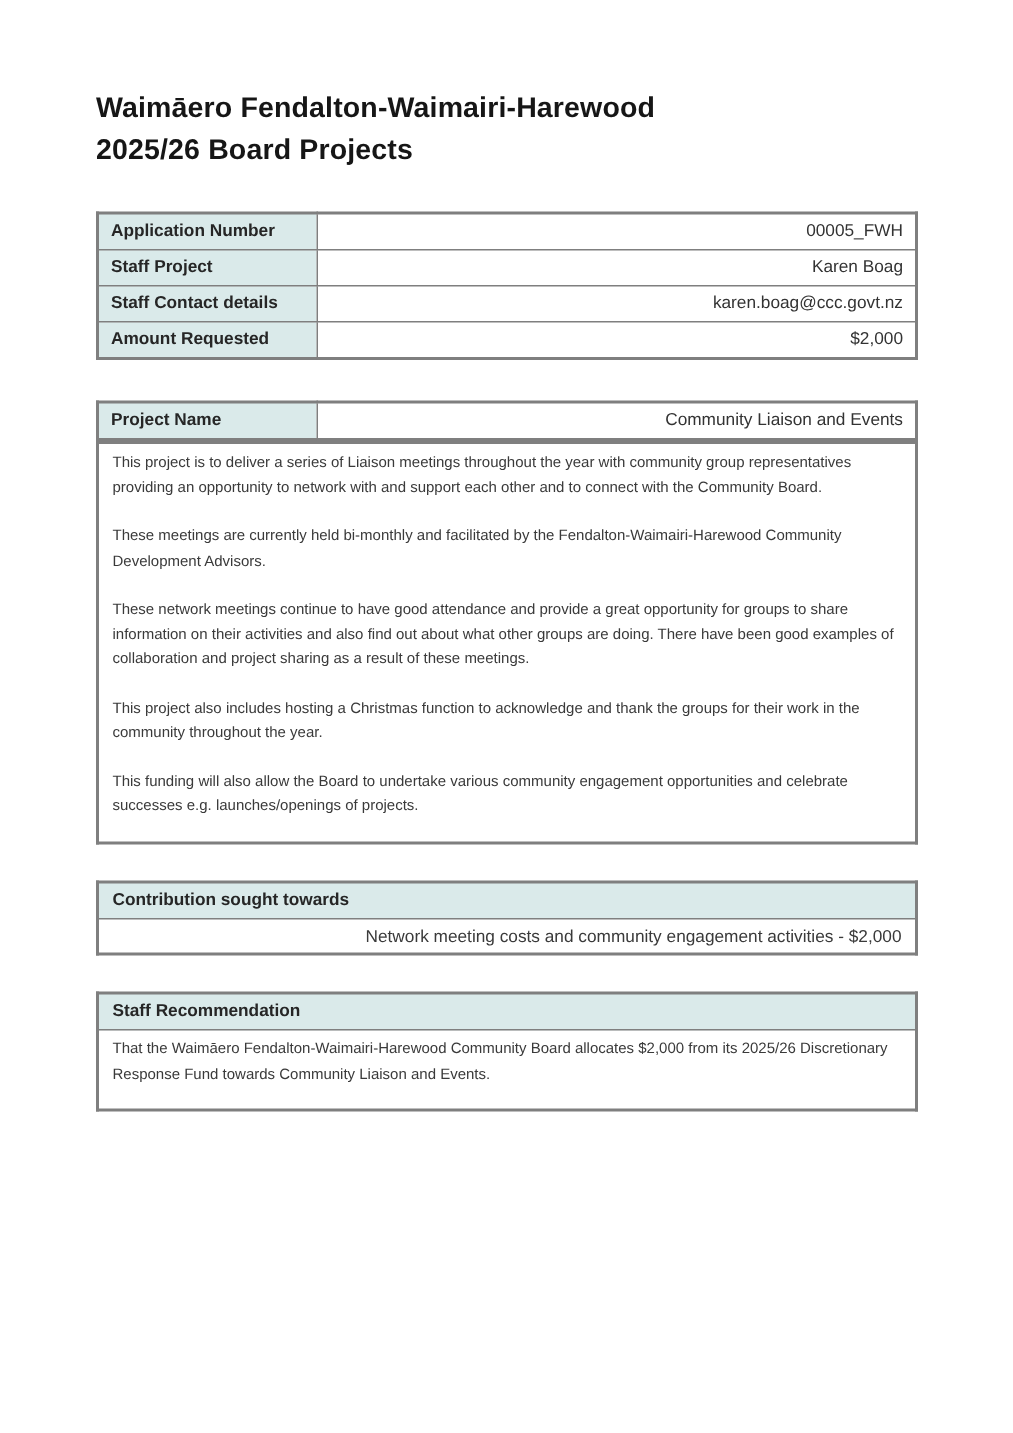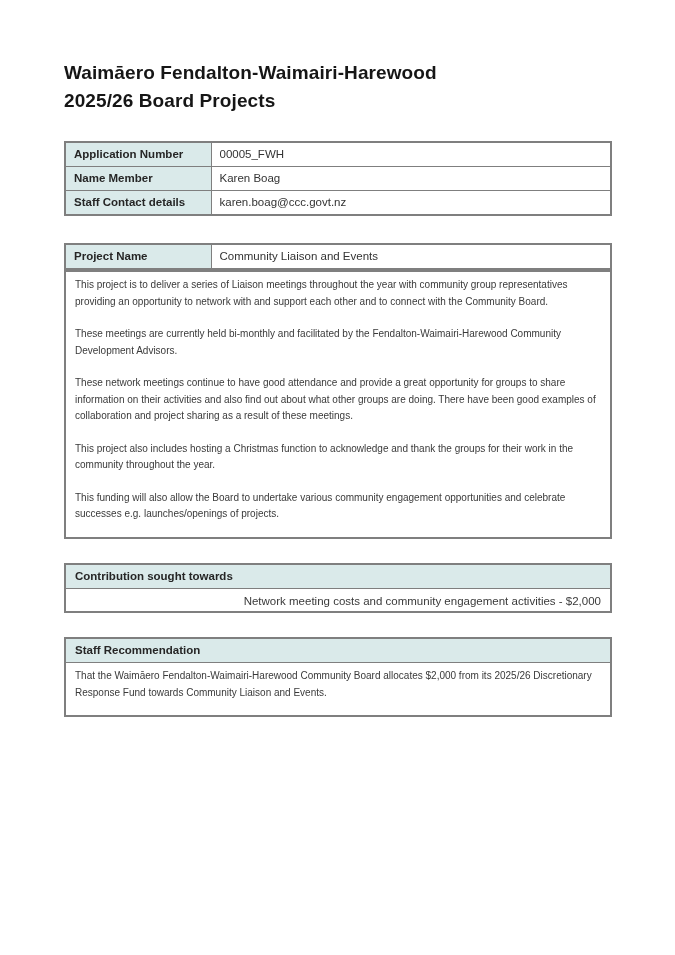--- a/index.html
+++ b/index.html
@@ -40,21 +40,21 @@
     padding: 4px 8px;
     vertical-align: top;
     text-align: left;
   }
   .label-cell {
     background: var(--header-bg, #daeaea);
     font-weight: 700;
     color: #262626;
     width: 146px;
   }
-  .value-cell { background: #ffffff; color: #333333; }
+  .value-cell { background: #ffffff; color: #333333; text-align: right; }
   .details-table { margin-bottom: 27px; }
   .project-table { }
   .section-table { margin-bottom: 24px; }
   .section-header-cell {
     background: var(--header-bg, #daeaea);
     font-weight: 700;
     color: #262626;
     padding: 4px 9px;
   }
   .section-body-cell {
@@ -82,26 +82,30 @@
     <span>2025/26 Board Projects</span>
   </h1>
 
   <table class="details-table">
     <tbody>
       <tr>
         <td class="label-cell">Application Number</td>
         <td class="value-cell">00005_FWH</td>
       </tr>
       <tr>
-        <td class="label-cell">Name Member</td>
+        <td class="label-cell">Staff Project</td>
         <td class="value-cell">Karen Boag</td>
       </tr>
       <tr>
         <td class="label-cell">Staff Contact details</td>
         <td class="value-cell">karen.boag@ccc.govt.nz</td>
+      </tr>
+      <tr>
+        <td class="label-cell">Amount Requested</td>
+        <td class="value-cell">$2,000</td>
       </tr>
     </tbody>
   </table>
 
   <table class="project-table">
     <tbody>
       <tr>
         <td class="label-cell">Project Name</td>
         <td class="value-cell">Community Liaison and Events</td>
       </tr>

